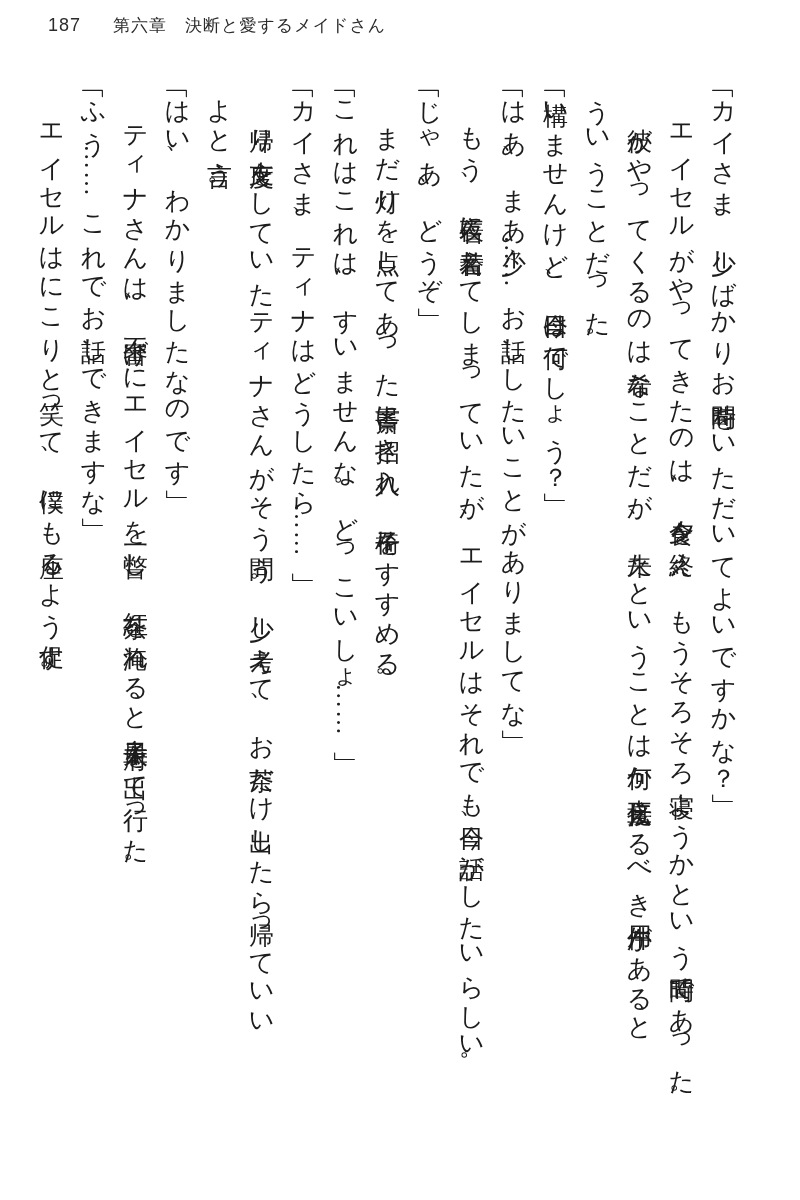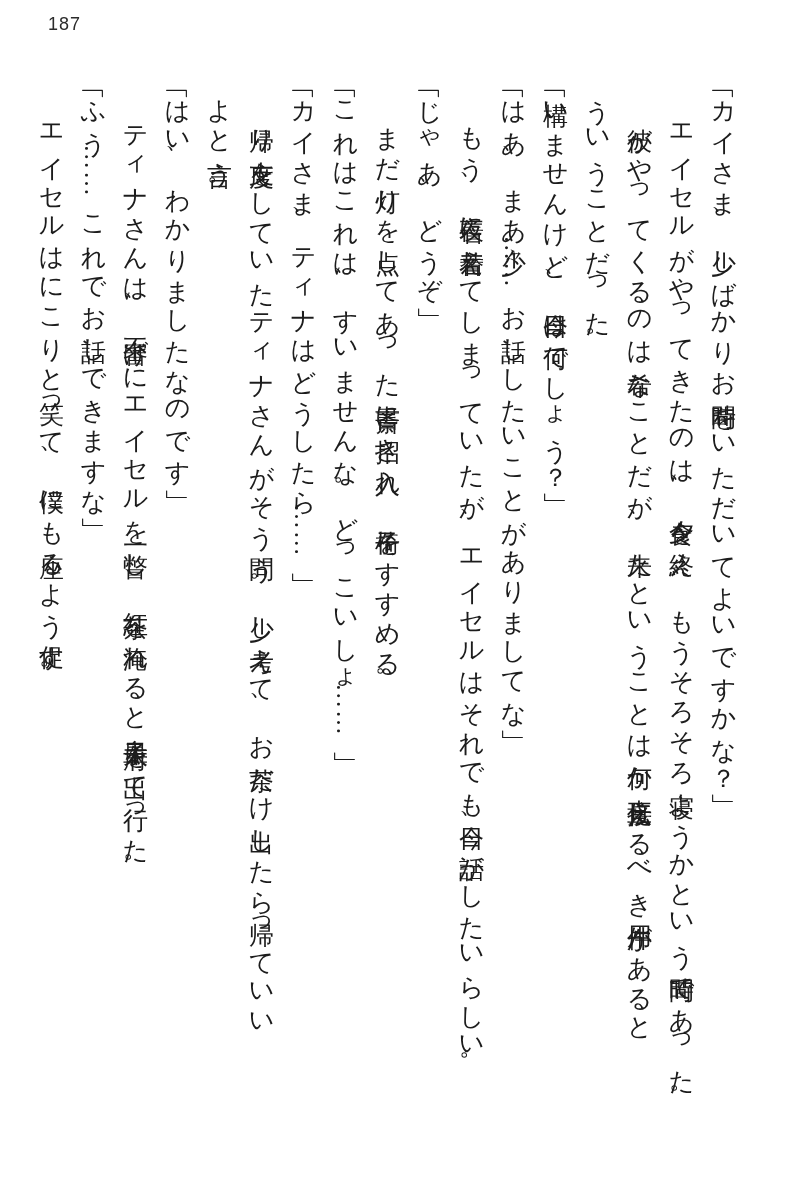--- a/index.html
+++ b/index.html
@@ -51,20 +51,21 @@
   .tcol.indent {
     text-indent: 27px;
   }
 </style>
 </head>
 <body>
 
 <div class="page">
   <div class="running-head">
     <span class="pagenum">187</span>
+    <span class="chapter">第六章　決断と愛するメイドさん</span>
   </div>
   <div class="text-block" id="text-block">
       <div class="tcol">「カイさま、少しばかりお時間をいただいてよいですかな？」</div>
       <div class="tcol indent">エイセルがやってきたのは、夕食を終え、もうそろそろ寝ようかという時間であった。</div>
       <div class="tcol indent">彼がやってくるのは希なことだが、来たということは何か直接伝えるべき用件があると</div>
       <div class="tcol">ういうことだった。</div>
       <div class="tcol">「構いませんけど、今日は何でしょう？」</div>
       <div class="tcol">「はあ、まあ少々……お話ししたいことがありましてな」</div>
       <div class="tcol indent">もう、夜着に着替えてしまっていたが、エイセルはそれでも今日、話がしたいらしい。</div>
       <div class="tcol">「じゃあ、どうぞ」</div>

